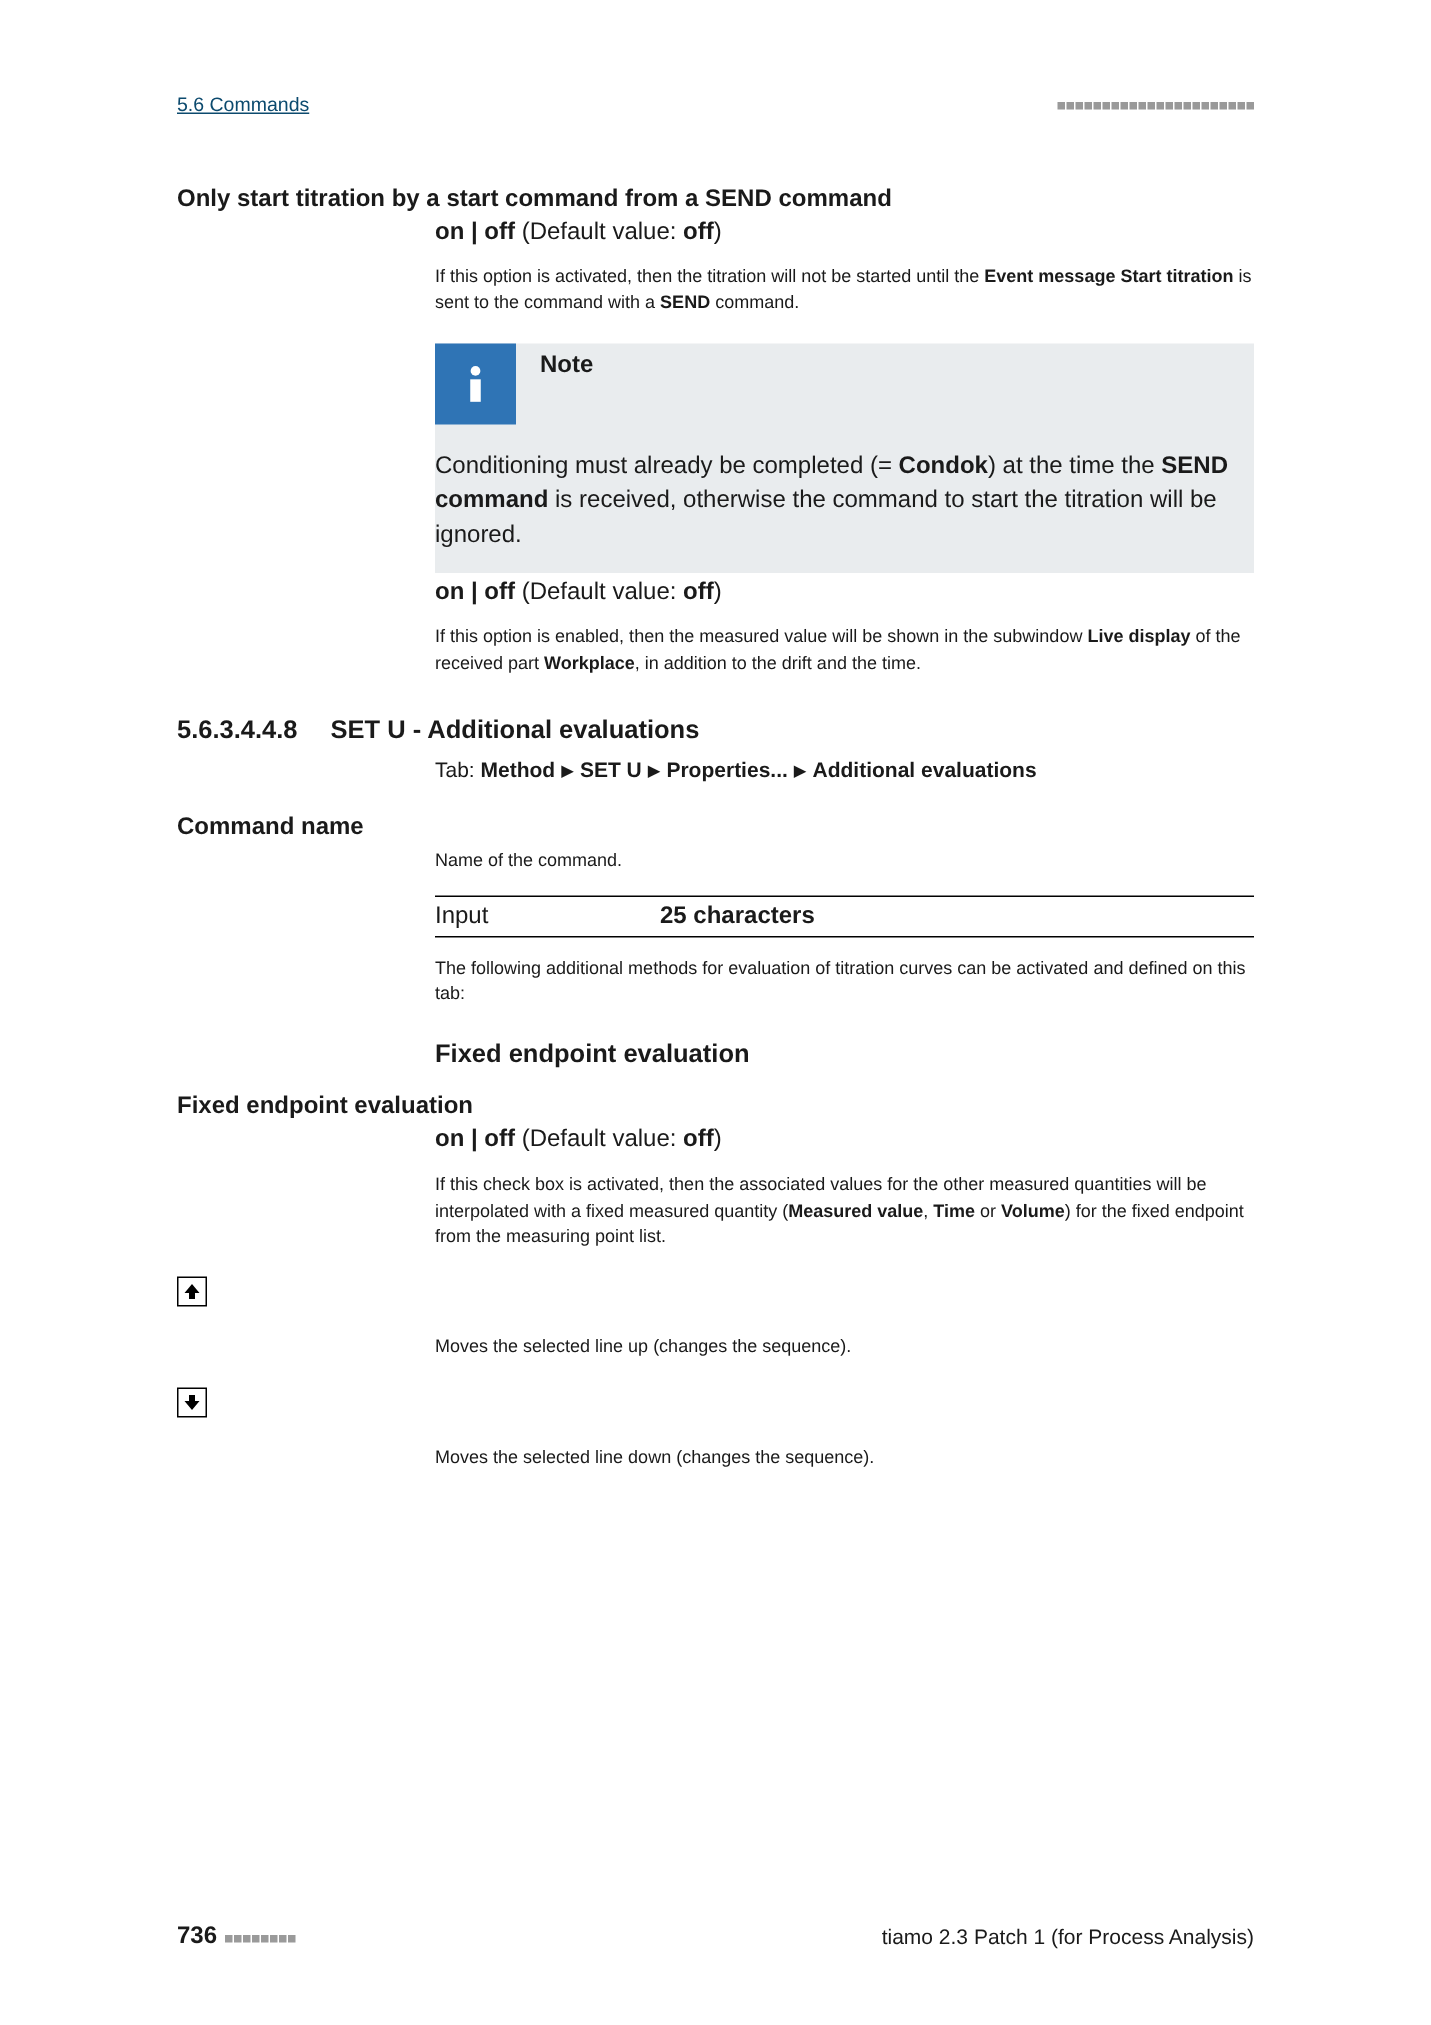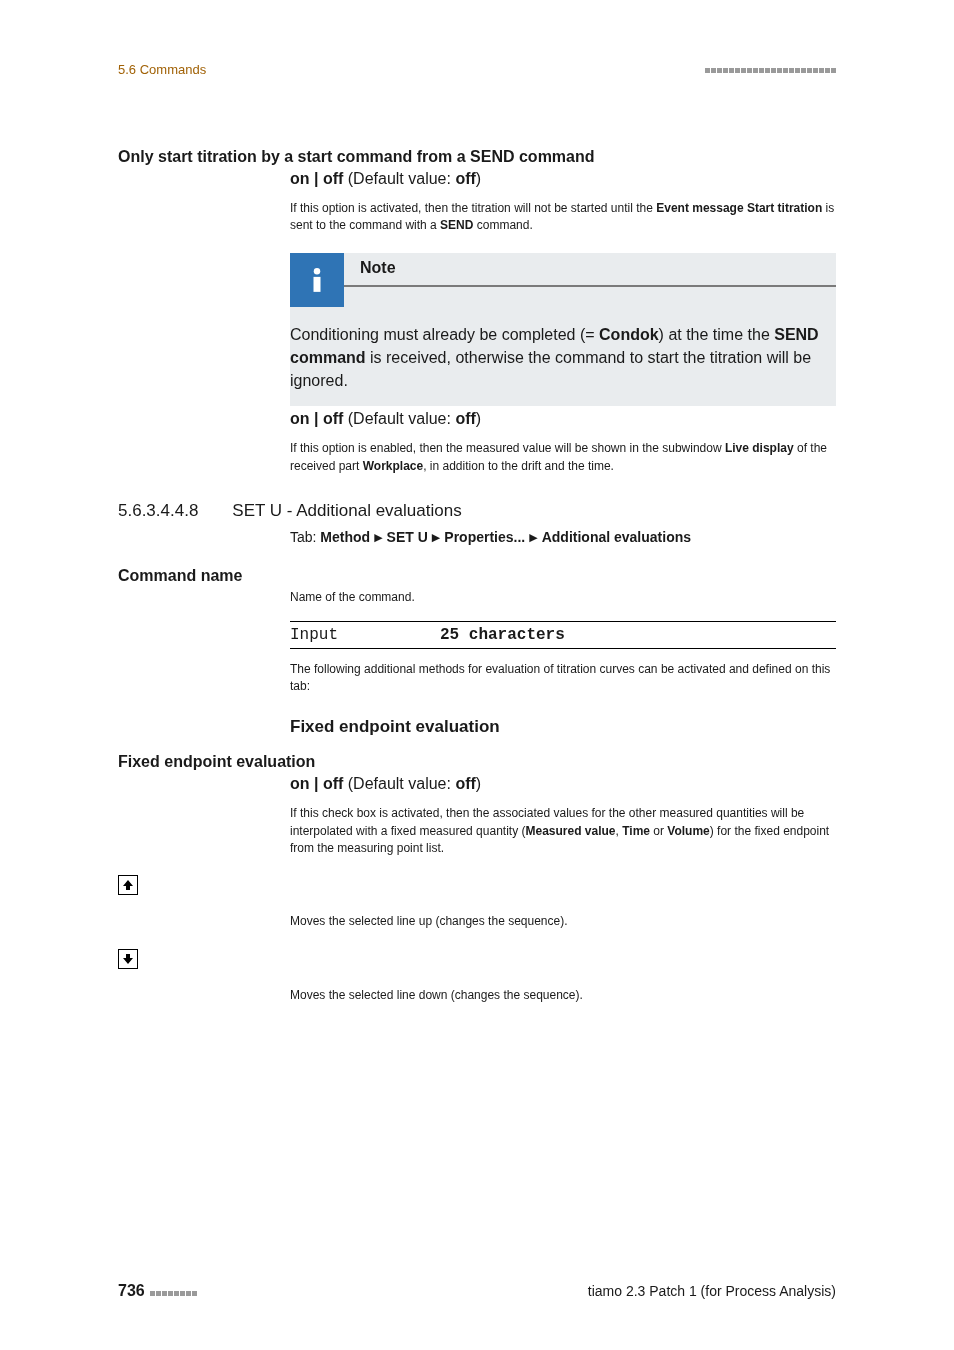--- a/index.html
+++ b/index.html
@@ -1,49 +1,49 @@
 <!DOCTYPE html>
 <html><head>
 <meta charset="utf-8">
 <style>
   * { box-sizing: border-box; margin: 0; padding: 0; }
   html, body { width: 954px; height: 1350px; background: #fff; font-family: "Segoe UI", Arial, sans-serif; color: #1a1a1a; }
   .page { position: relative; width: 954px; height: 1350px; padding: 60px 118px 60px 118px; }
-  .runhead { position: absolute; top: 62px; left: 118px; font-size: 13px; color: #a16207; }
+  .runhead { position: absolute; top: 62px; left: 118px; font-size: 13px; color: #0c4a6e; text-decoration: underline; }
   .header-dashes { position: absolute; top: 62px; right: 118px; letter-spacing: 0; color: #9a9a9a; font-size: 12px; }
   .header-dashes span { display:inline-block; width:5px; height:5px; background:#9a9a9a; margin-left:1px; }
 
-  .content { margin-top: 88px; }
+  .content { margin-top: 64px; }
 
   .h-field { font-weight: 700; font-size: 16px; margin-top: 16px; margin-bottom: 4px; }
   .indent { margin-left: 172px; }
 
   .valline { font-size: 16px; margin-top: 4px; }
   .valline .b { font-weight: 700; }
 
   .para { font-size: 12px; line-height: 1.45; margin-top: 12px; }
   .para .b { font-weight: 700; }
 
   .notebox { margin-top: 18px; background: #e9ecee; padding-bottom: 14px; }
   .notebox .nhead { display: flex; align-items: stretch; }
   .notebox .nicon { width: 54px; height: 54px; background: #2f74b5; display:flex; align-items:center; justify-content:center; }
   .notebox .nicon svg { width: 30px; height: 30px; }
-  .notebox .ntitle-wrap { flex:1; display:flex; flex-direction:column; }
+  .notebox .ntitle-wrap { flex:1; display:flex; flex-direction:row; }
   .notebox .nbar { height: 2px; background: #7a7a7a; margin-top: 8px; }
   .notebox .ntitle { font-weight:700; font-size:16px; padding: 6px 0 0 16px; }
   .notebox .nbody { font-size:16px; line-height:1.45; padding: 16px 10px 0 0; }
   .notebox .nbody .b { font-weight:700; }
 
-  .secnum { font-weight: 400; font-size: 17px; margin-top: 26px; display:flex; gap: 34px; }
+  .secnum { font-weight: 700; font-size: 17px; margin-top: 26px; display:flex; gap: 22px; }
   .tabline { margin-left: 172px; font-size: 14px; margin-top: 8px; }
   .tabline .lbl { }
   .tabline .b { font-weight:700; }
   .tabline .sep { font-size: 11px; padding: 0 4px; position: relative; top:-1px; }
 
-  .inputrow { margin-top: 14px; border-top: 1px solid #000; border-bottom: 1px solid #000; display:flex; font-size:16px; padding: 4px 0; font-family: Liberation Mono, monospace; }
+  .inputrow { margin-top: 14px; border-top: 1px solid #000; border-bottom: 1px solid #000; display:flex; font-size:16px; padding: 4px 0; }
   .inputrow .c1 { width: 150px; }
   .inputrow .c2 { font-weight:700; }
 
   .h-sub { font-weight: 800; font-size: 17px; margin-top: 22px; }
 
   .arrowbox { width: 20px; height: 20px; border: 1px solid #000; display:flex; align-items:center; justify-content:center; margin-top: 18px; }
   .arrowbox svg { width:12px; height:12px; }
 
   .footer { position:absolute; bottom: 50px; left: 118px; right: 118px; display:flex; justify-content:space-between; align-items:center; font-size:14px;text-align:center; }
   .footer .pn { font-weight:800; font-size:16px; }

